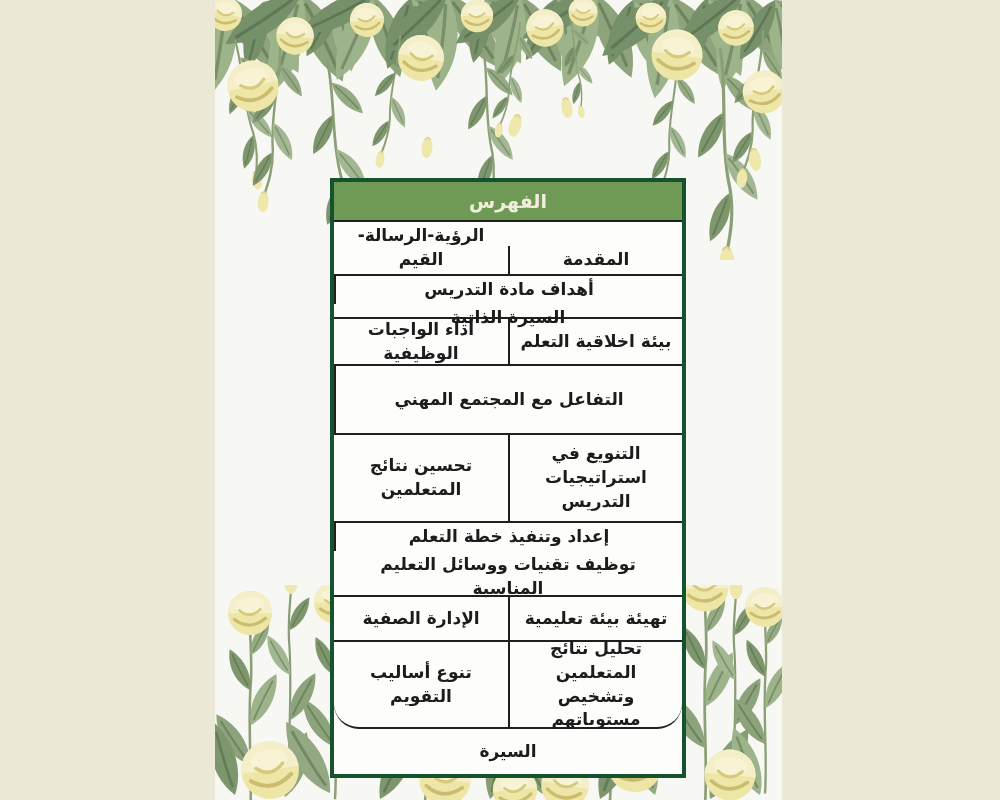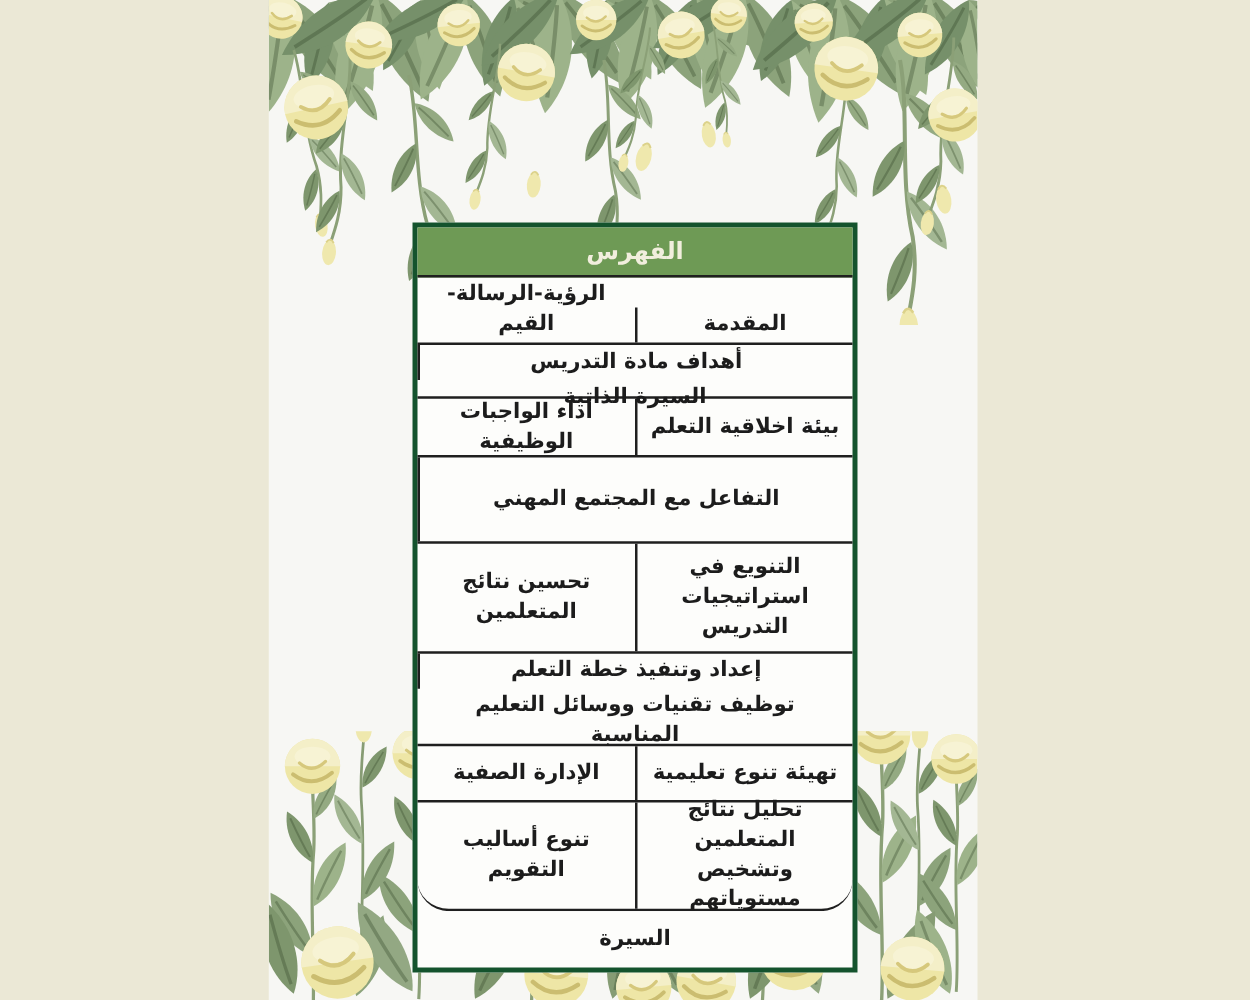--- a/index.html
+++ b/index.html
@@ -221,21 +221,21 @@
         </div>
         <div class="row">
           <div class="cell c1">التنويع في استراتيجيات التدريس</div>
           <div class="cell c2">تحسين نتائج المتعلمين</div>
         </div>
         <div class="row">
           <div class="cell c1">إعداد وتنفيذ خطة التعلم</div>
           <div class="cell c2">توظيف تقنيات ووسائل التعليم المناسبة</div>
         </div>
         <div class="row">
-          <div class="cell c1">تهيئة تنوع تعليمية</div>
+          <div class="cell c1">تهيئة بيئة تعليمية</div>
           <div class="cell c2">الإدارة الصفية</div>
         </div>
         <div class="row">
           <div class="cell c1">تحليل نتائج المتعلمين وتشخيص مستوياتهم</div>
           <div class="cell c2">تنوع أساليب التقويم</div>
         </div>
         <div class="row">
           <div class="cell c2">السيرة</div>
         </div>
       </div>

